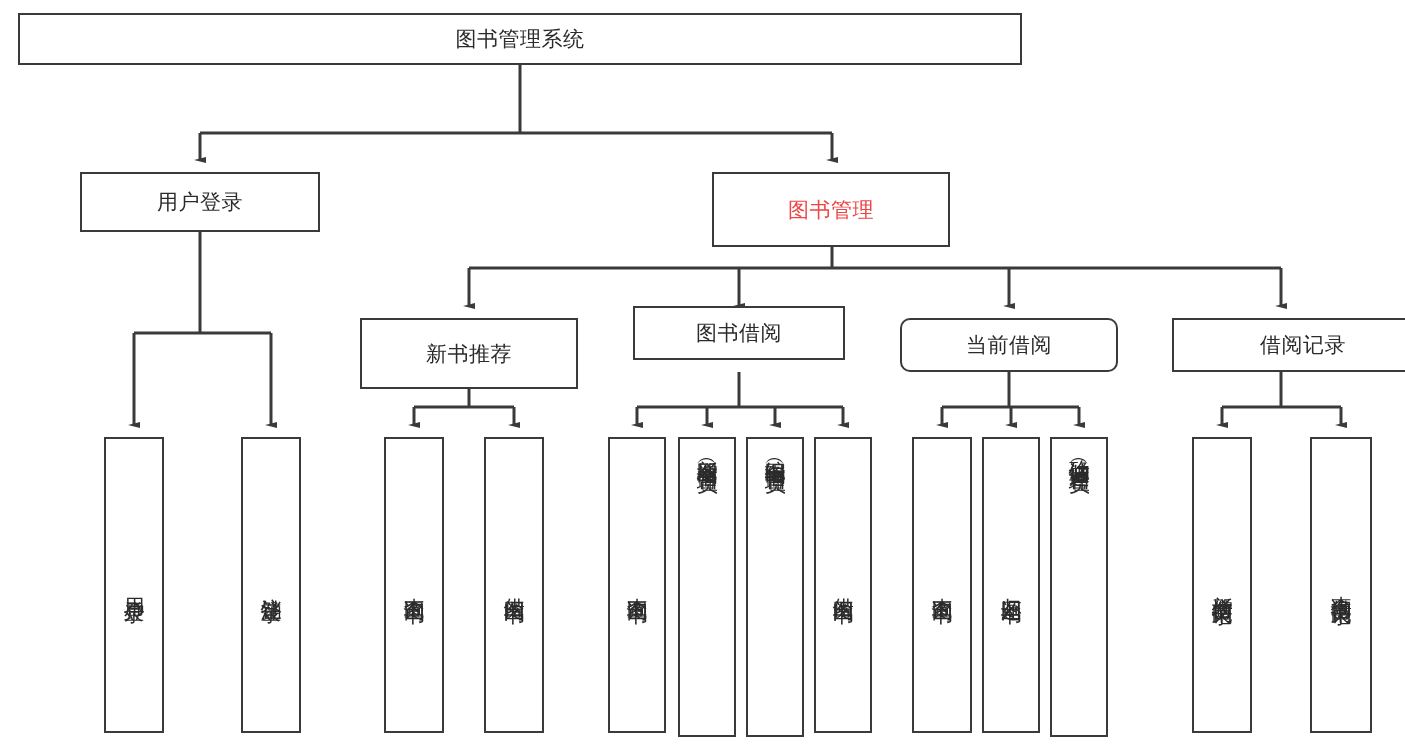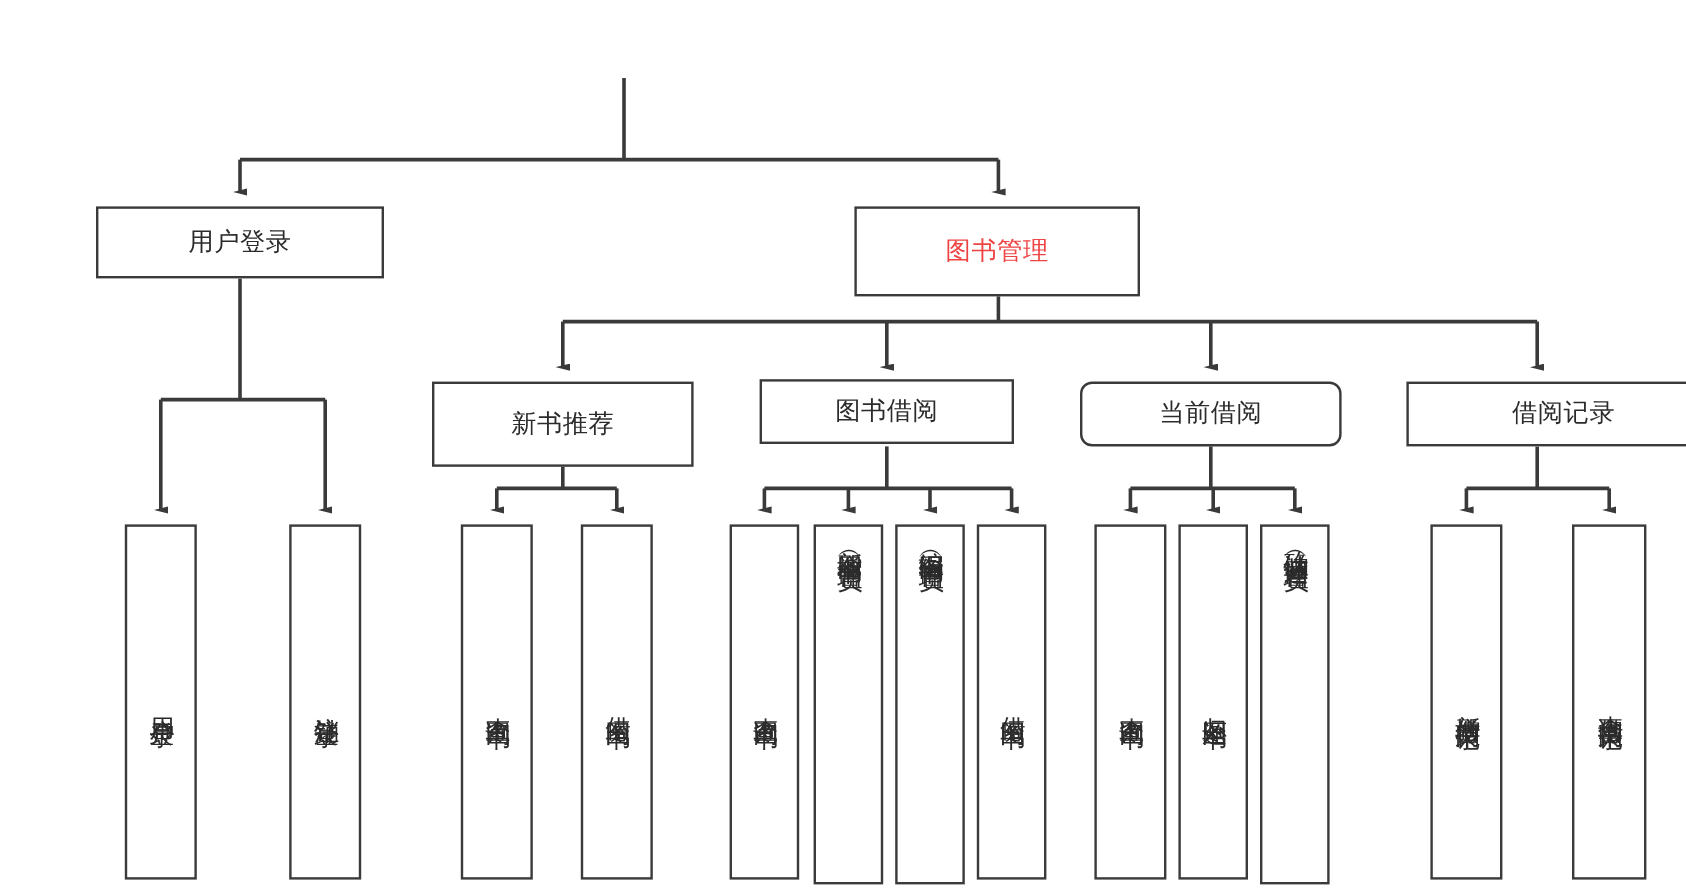--- a/index.html
+++ b/index.html
@@ -119,34 +119,37 @@
       <path d="M1011,407 L1011,425" marker-end="url(#arrow)"></path>
       <path d="M1079,407 L1079,425" marker-end="url(#arrow)"></path>
 
       <path d="M1281,372 L1281,407"></path>
       <path d="M1222,407 L1341,407"></path>
       <path d="M1222,407 L1222,425" marker-end="url(#arrow)"></path>
       <path d="M1341,407 L1341,425" marker-end="url(#arrow)"></path>
     </g>
   </svg>
 
+  <div class="node node-h" id="n-root" style="left: 18px; top: 13px; width: 1004px; height: 52px; border-color: rgb(58, 58, 58); color: rgb(43, 43, 43);">
+    <span class="label">图书管理系统</span>
+  </div>
 
   <div class="node node-h" id="n-user-login" style="left: 80px; top: 172px; width: 240px; height: 60px; border-color: rgb(58, 58, 58); color: rgb(43, 43, 43);">
     <span class="label">用户登录</span>
   </div>
 
   <div class="node node-h" id="n-book-manage" style="left: 712px; top: 172px; width: 238px; height: 75px; border-color: rgb(58, 58, 58); color: #ef4444;">
     <span class="label">图书管理</span>
   </div>
 
   <div class="node node-h" id="n-new-book-rec" style="left: 360px; top: 318px; width: 218px; height: 71px; border-color: rgb(58, 58, 58); color: rgb(43, 43, 43);">
     <span class="label">新书推荐</span>
   </div>
 
-  <div class="node node-h" id="n-book-borrow" style="left: 633px; top: 316px; width: 212px; height: 54px; border-color: rgb(58, 58, 58); color: rgb(43, 43, 43);">
+  <div class="node node-h" id="n-book-borrow" style="left: 633px; top: 306px; width: 212px; height: 54px; border-color: rgb(58, 58, 58); color: rgb(43, 43, 43);">
     <span class="label">图书借阅</span>
   </div>
 
   <div class="node node-h" id="n-current-borrow" style="left: 900px; top: 318px; width: 218px; height: 54px; border-color: rgb(58, 58, 58); color: rgb(43, 43, 43); border-radius: 10px;">
     <span class="label">当前借阅</span>
   </div>
 
   <div class="node node-h" id="n-borrow-record" style="left: 1172px; top: 318px; width: 262px; height: 54px; border-color: rgb(58, 58, 58); color: rgb(43, 43, 43);">
     <span class="label">借阅记录</span>
   </div>

